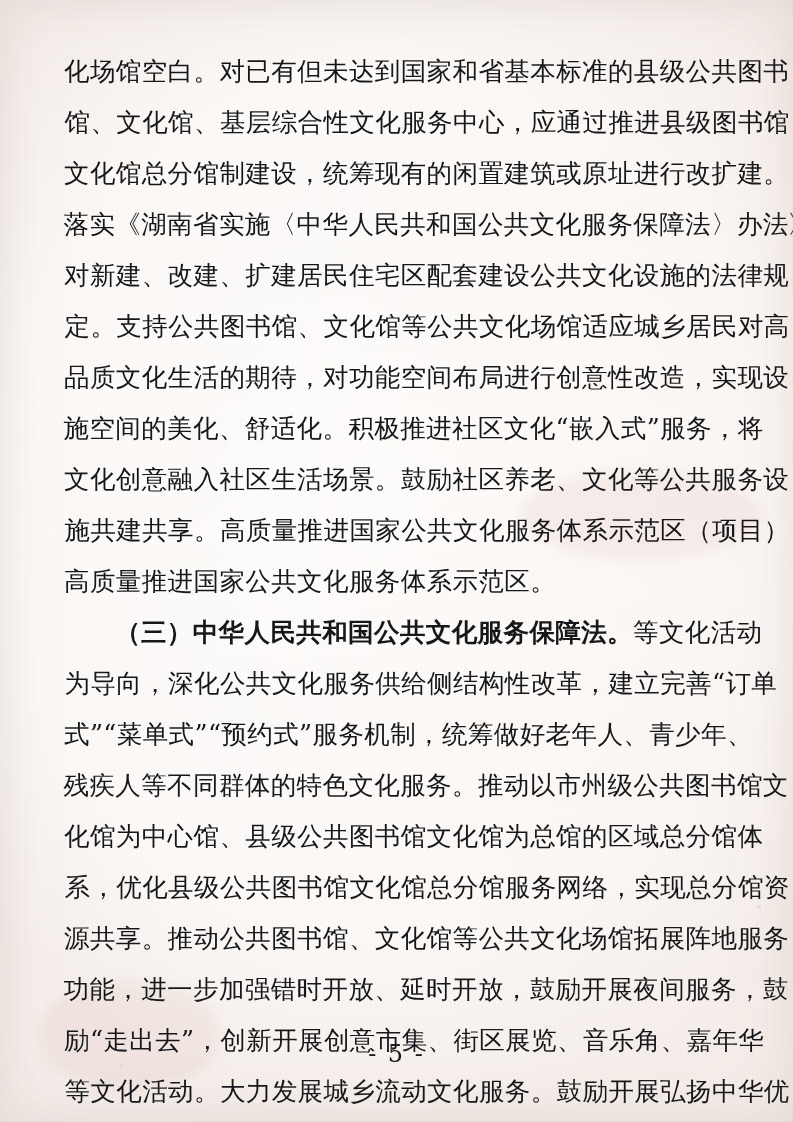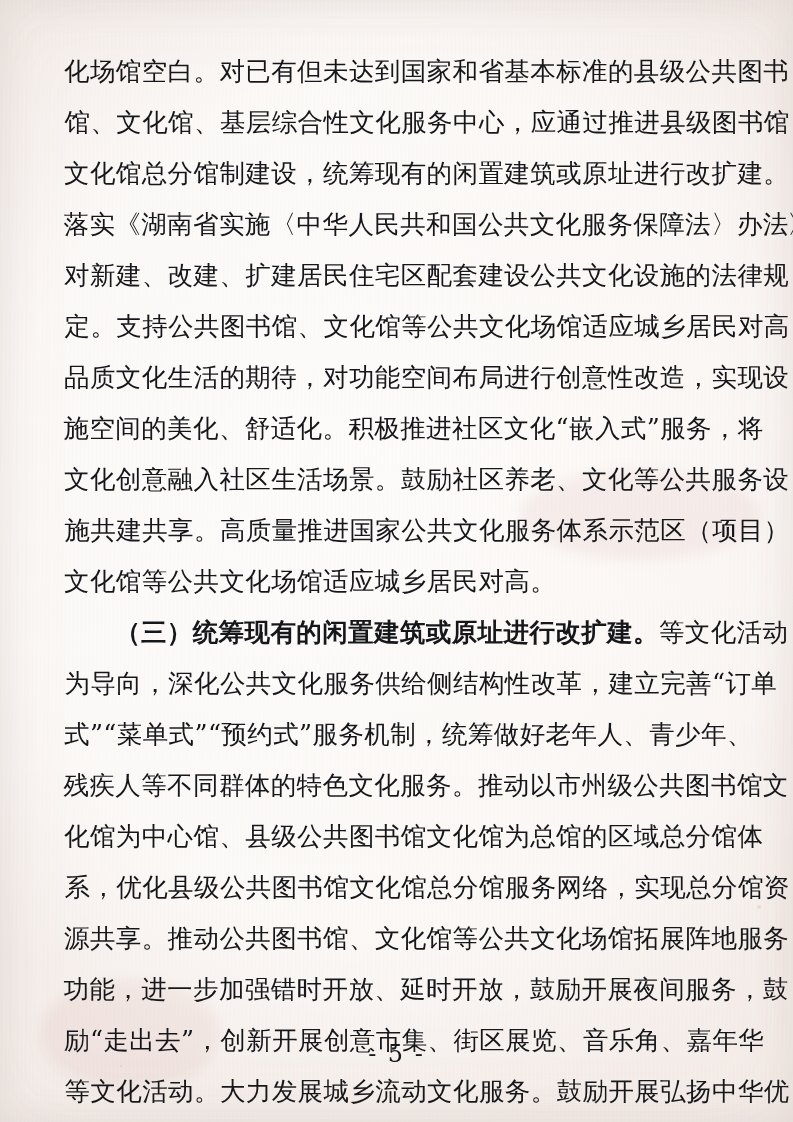--- a/index.html
+++ b/index.html
@@ -112,25 +112,25 @@
       <p class="body-line j1">化场馆空白。对已有但未达到国家和省基本标准的县级公共图书</p>
       <p class="body-line j2">馆、文化馆、基层综合性文化服务中心，应通过推进县级图书馆</p>
       <p class="body-line j1">文化馆总分馆制建设，统筹现有的闲置建筑或原址进行改扩建。</p>
       <p class="body-line j3">落实《湖南省实施〈中华人民共和国公共文化服务保障法〉办法》</p>
       <p class="body-line j1">对新建、改建、扩建居民住宅区配套建设公共文化设施的法律规</p>
       <p class="body-line j2">定。支持公共图书馆、文化馆等公共文化场馆适应城乡居民对高</p>
       <p class="body-line j1">品质文化生活的期待，对功能空间布局进行创意性改造，实现设</p>
       <p class="body-line j3">施空间的美化、舒适化。积极推进社区文化“嵌入式”服务，将</p>
       <p class="body-line j1">文化创意融入社区生活场景。鼓励社区养老、文化等公共服务设</p>
       <p class="body-line j2">施共建共享。高质量推进国家公共文化服务体系示范区（项目）</p>
-      <p class="body-line j1">文化馆等公共文化场馆适应城乡居民对高。</p>
+      <p class="body-line j1">高质量推进国家公共文化服务体系示范区。</p>
     </div>
 
     <div>
-      <p class="body-line indent j1"><span style="display:inline-block;width:51px;"></span><span class="bold-head">（三）统筹现有的闲置建筑或原址进行改扩建。</span><span>等文化活动</span></p>
+      <p class="body-line indent j1"><span style="display:inline-block;width:51px;"></span><span class="bold-head">（三）中华人民共和国公共文化服务保障法。</span><span>等文化活动</span></p>
       <p class="body-line j2">为导向，深化公共文化服务供给侧结构性改革，建立完善“订单</p>
       <p class="body-line j1">式”“菜单式”“预约式”服务机制，统筹做好老年人、青少年、</p>
       <p class="body-line j3">残疾人等不同群体的特色文化服务。推动以市州级公共图书馆文</p>
       <p class="body-line j1">化馆为中心馆、县级公共图书馆文化馆为总馆的区域总分馆体</p>
       <p class="body-line j2">系，优化县级公共图书馆文化馆总分馆服务网络，实现总分馆资</p>
       <p class="body-line j1">源共享。推动公共图书馆、文化馆等公共文化场馆拓展阵地服务</p>
       <p class="body-line j3">功能，进一步加强错时开放、延时开放，鼓励开展夜间服务，鼓</p>
       <p class="body-line j1">励“走出去”，创新开展创意市集、街区展览、音乐角、嘉年华</p>
       <p class="body-line j2">等文化活动。大力发展城乡流动文化服务。鼓励开展弘扬中华优</p>
     </div>

